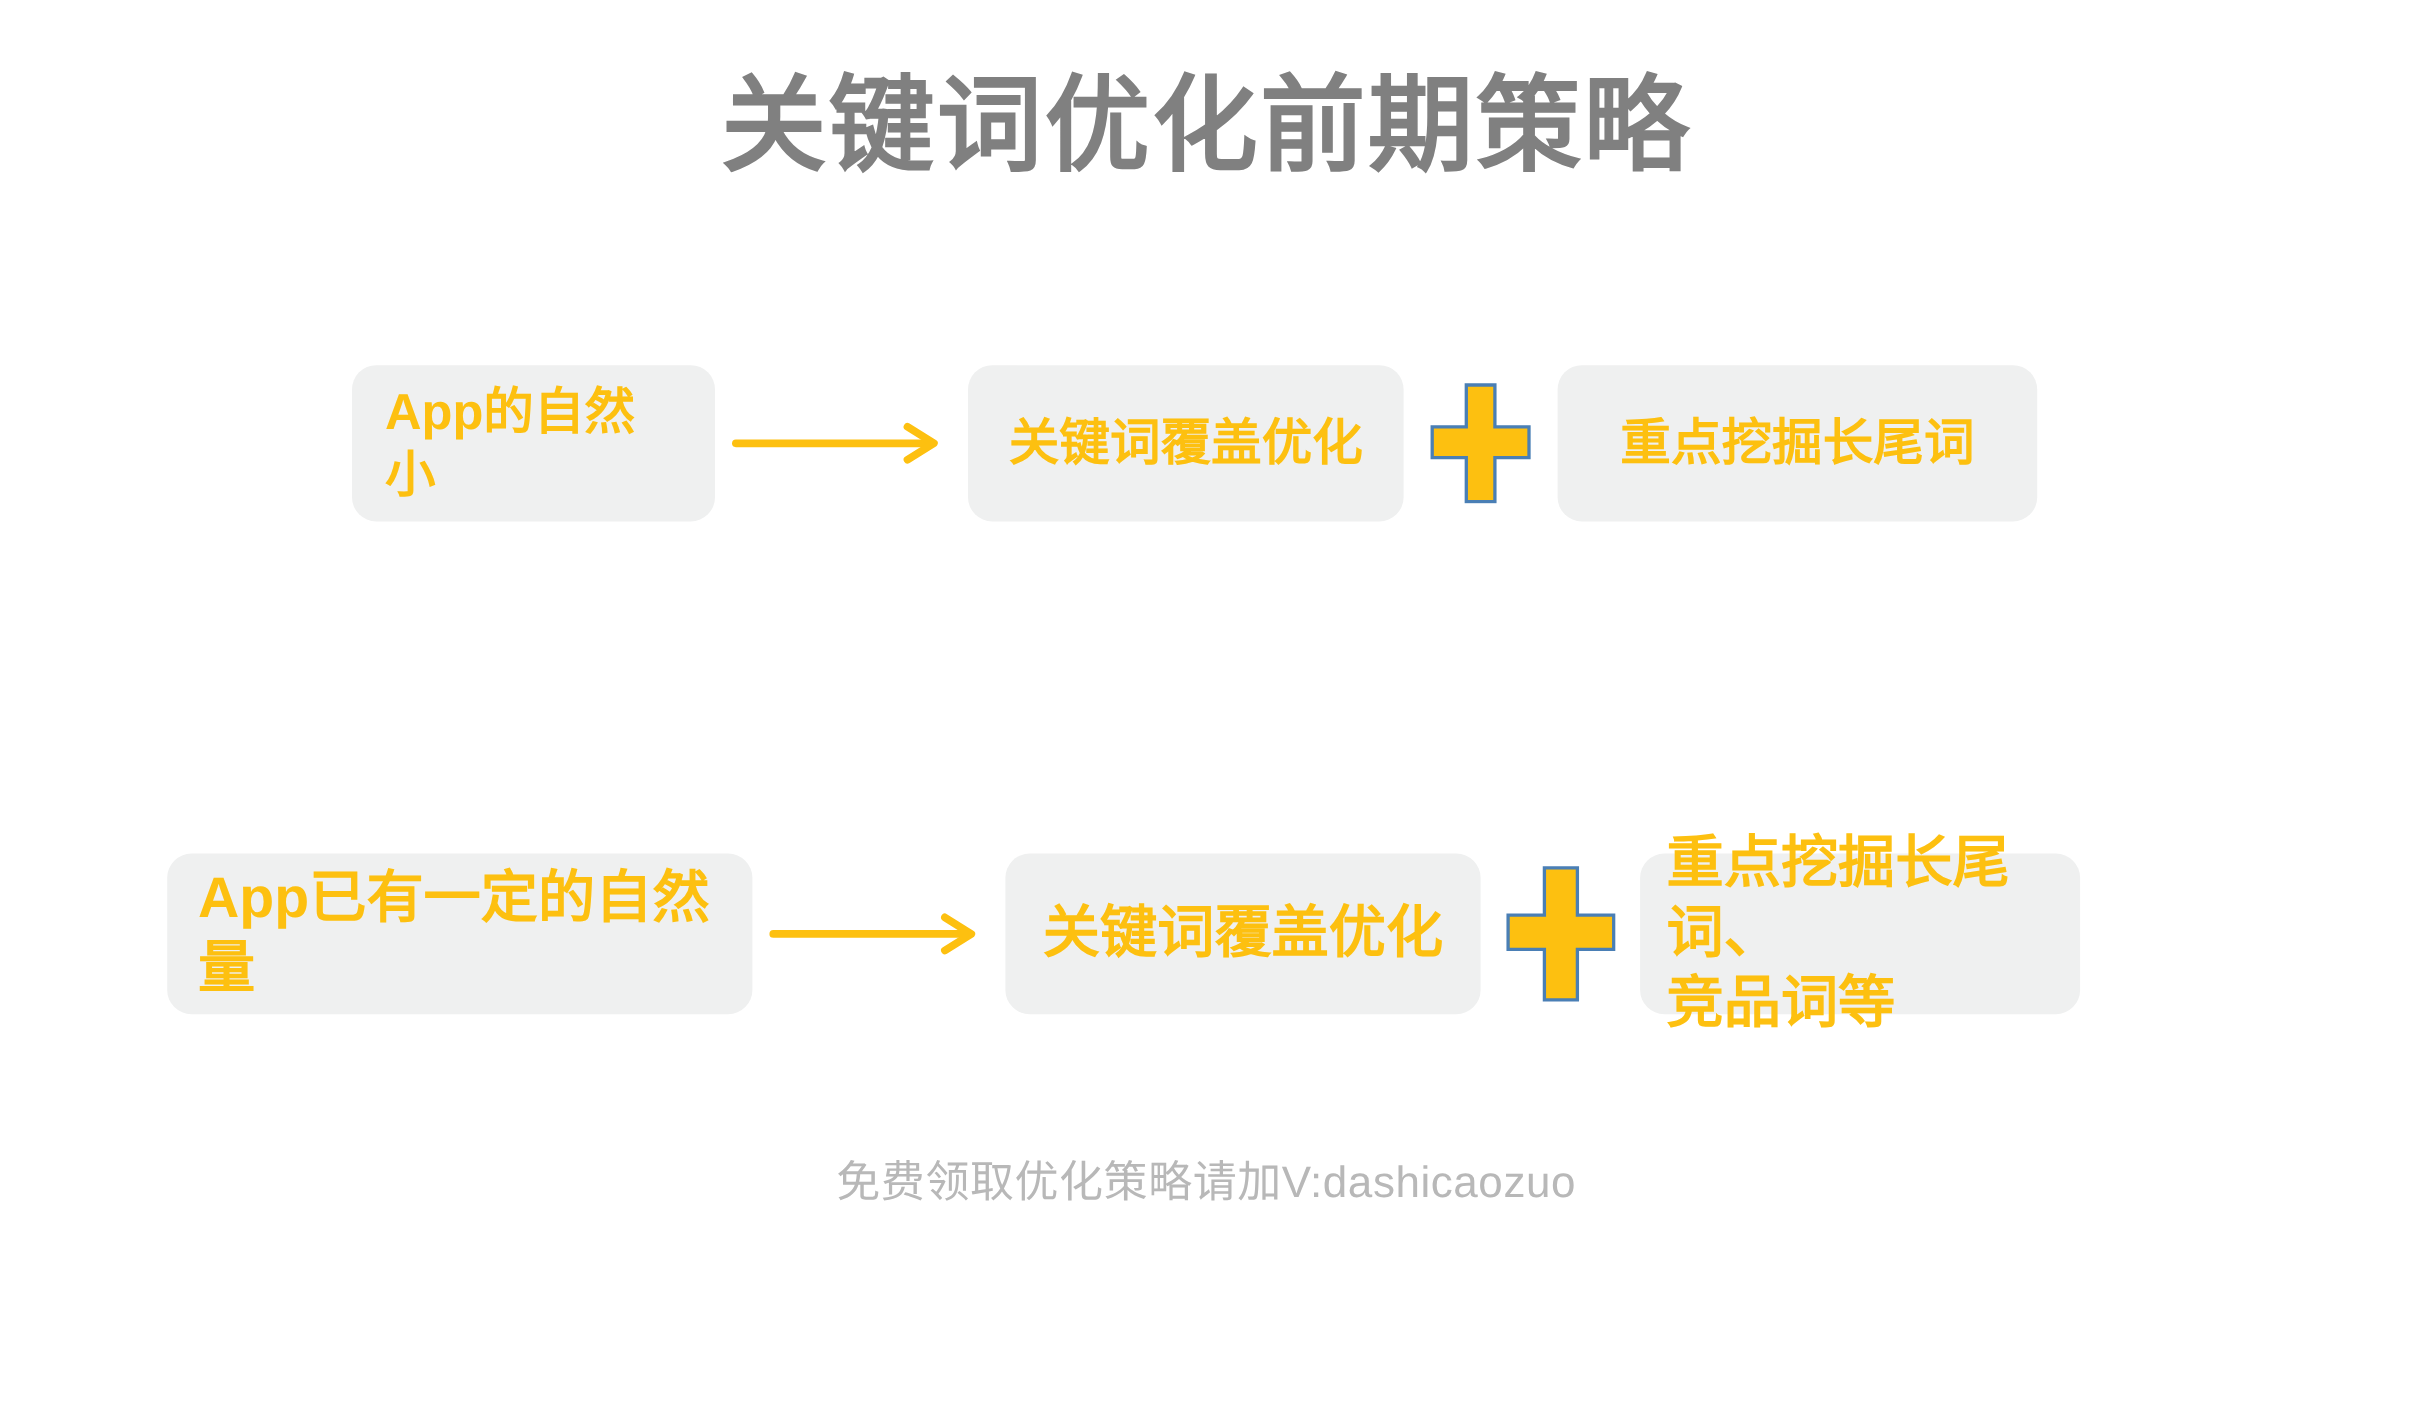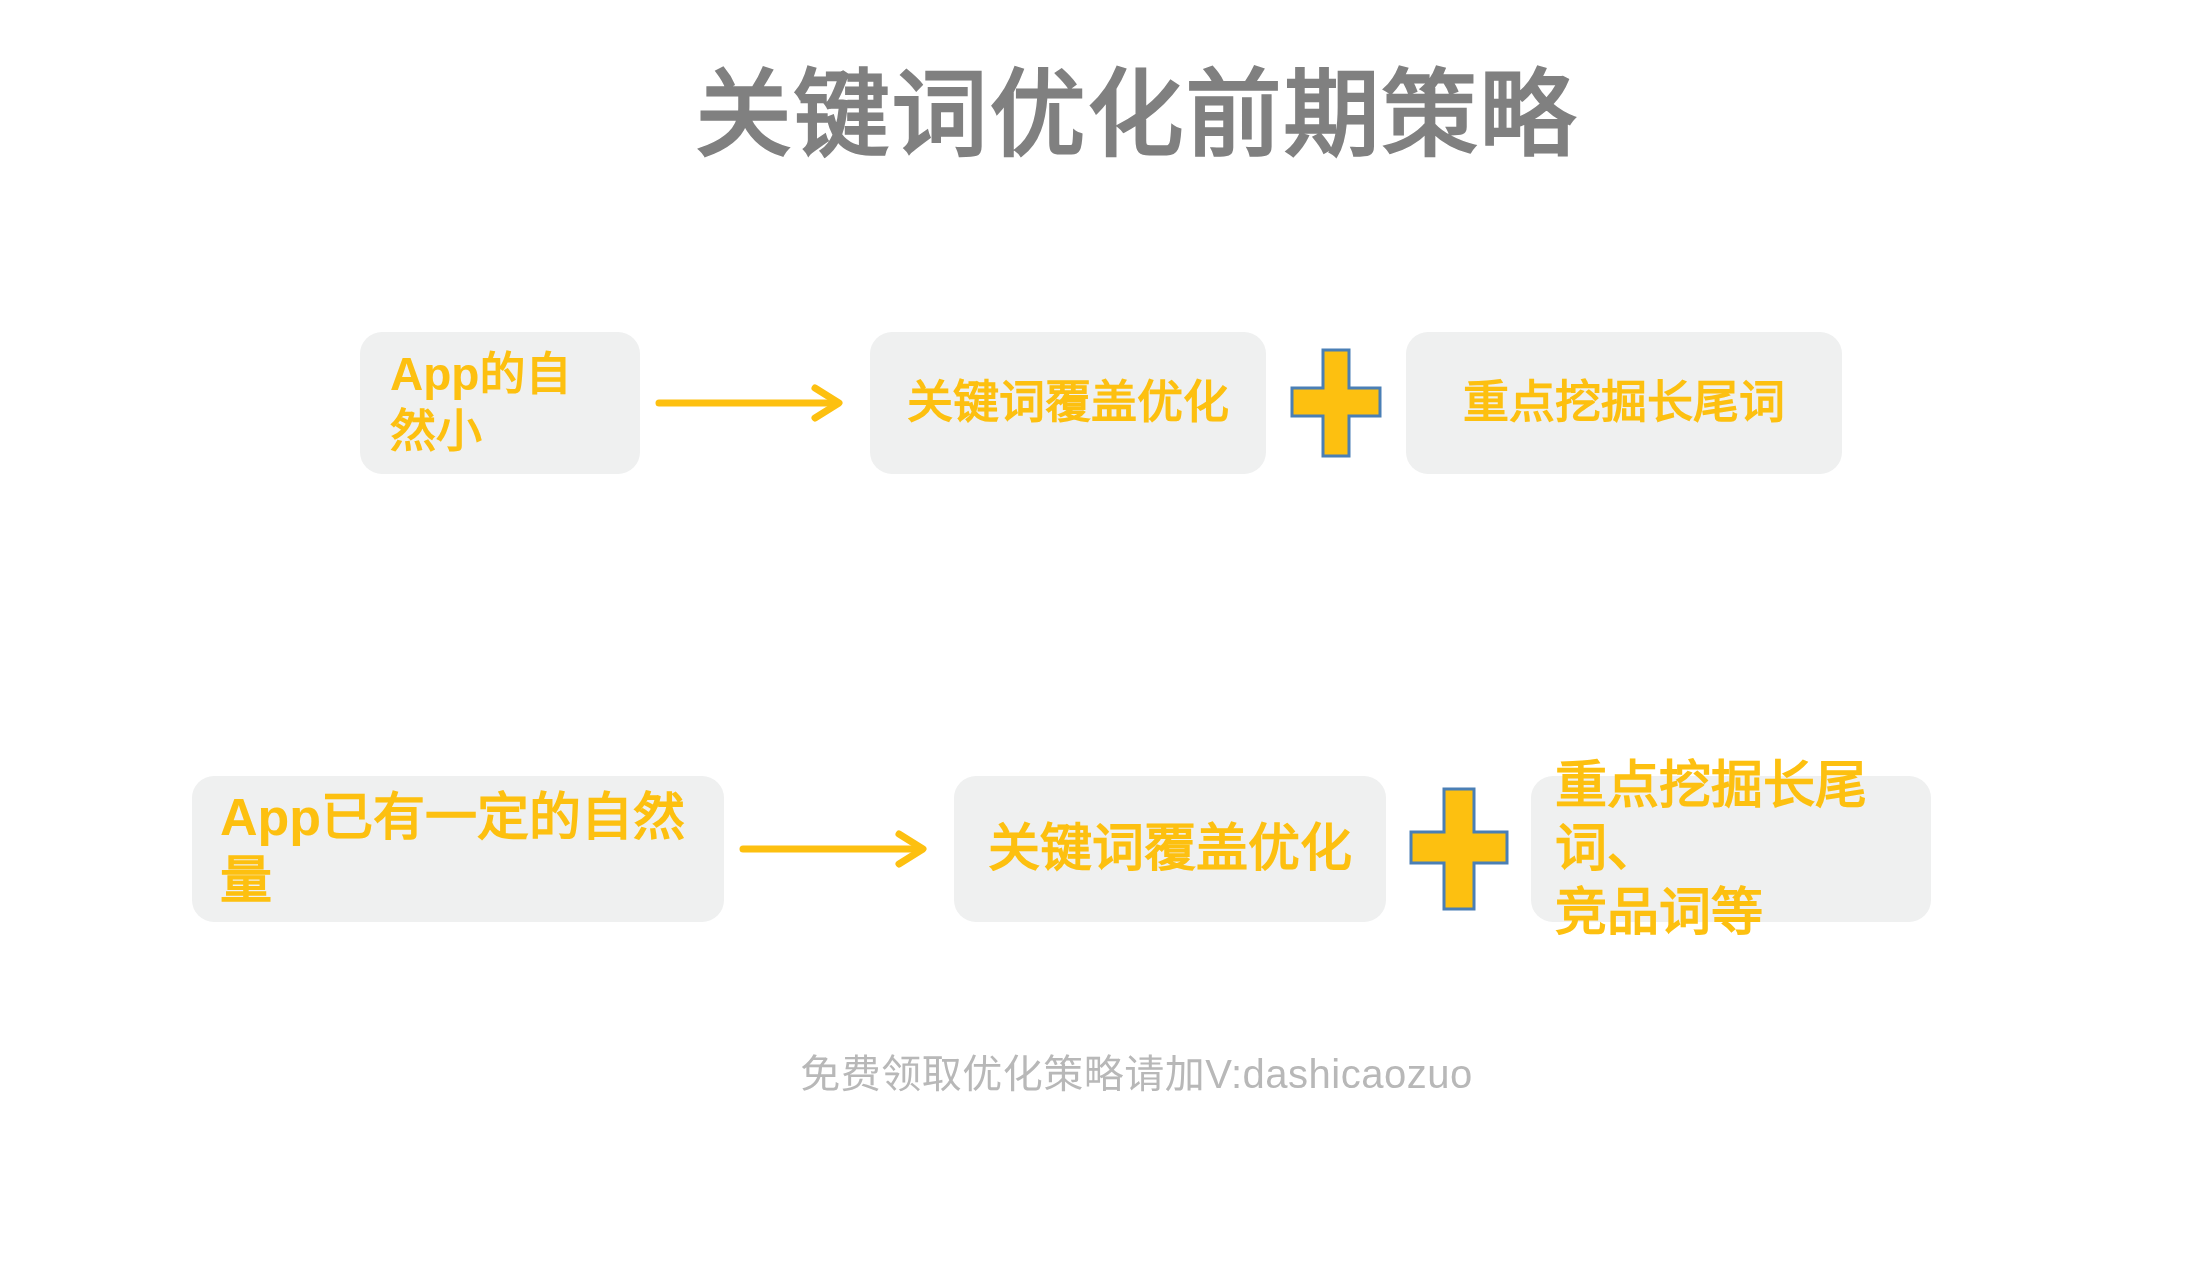--- a/index.html
+++ b/index.html
@@ -14,21 +14,20 @@
     position: relative;
     overflow: hidden;
     font-family: "Liberation Sans", "DejaVu Sans", sans-serif;
     -webkit-font-smoothing: antialiased;
   }
 
   .slide {
     position: absolute;
     inset: 0;
     background: #ffffff;
-    margin-left: 40px;
   }
 
   
   .slide-title {
     position: absolute;
     left: 0;
     top: 62px;
     width: 2193px;
     text-align: center;
     font-size: 96px;
@@ -61,21 +60,21 @@
     text-align: left;
   }
 
   
   .row-1 .chip {
     height: 142px;
     font-size: 46px;
     line-height: 1.25;
     padding: 0 30px;
   }
-  .row-1 .chip-a { width: 280px; }
+  .row-1 .chip-a { width: 330px; }
   .row-1 .chip-b { width: 396px; }
   .row-1 .chip-c { width: 436px; }
 
   
   .row-2 .chip {
     height: 146px;
     font-size: 52px;
     line-height: 1.22;
     padding: 0 28px;
   }

